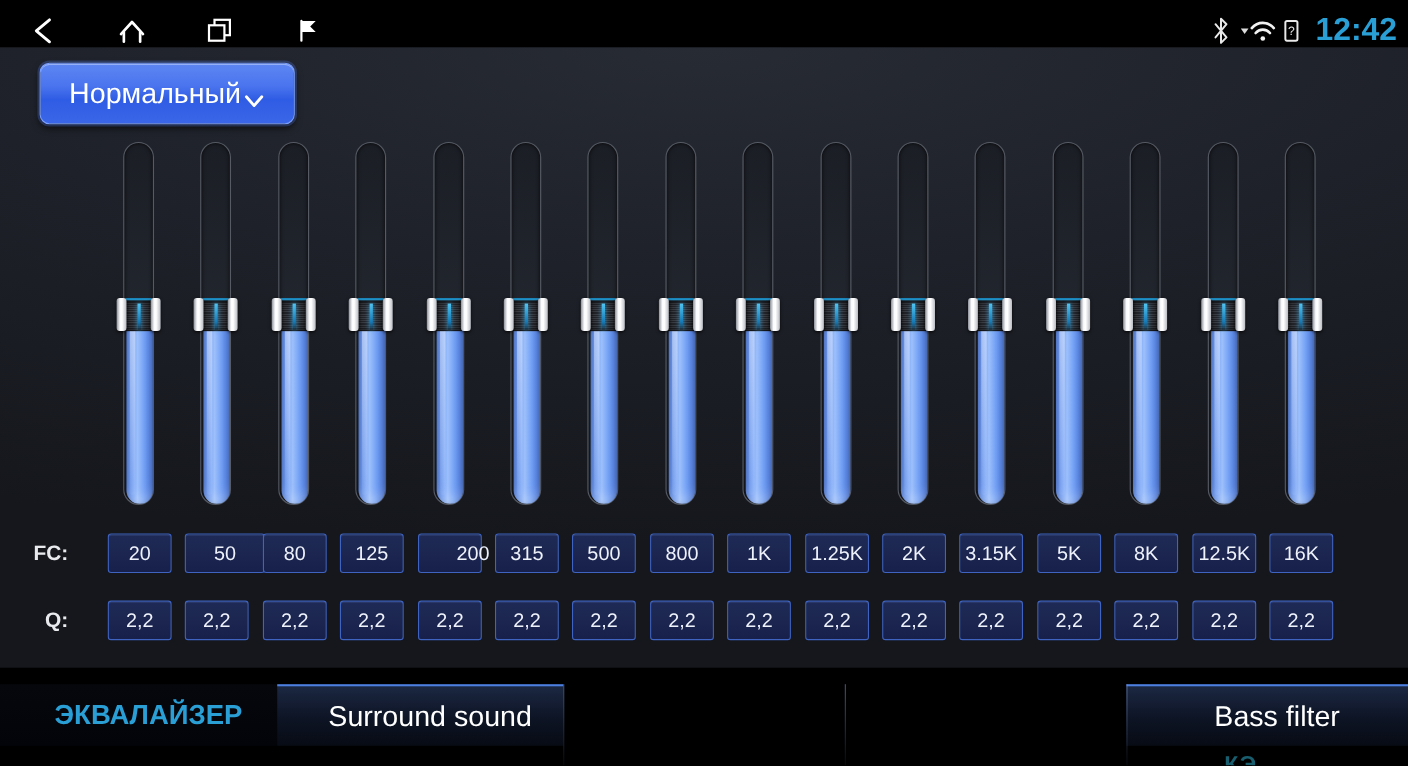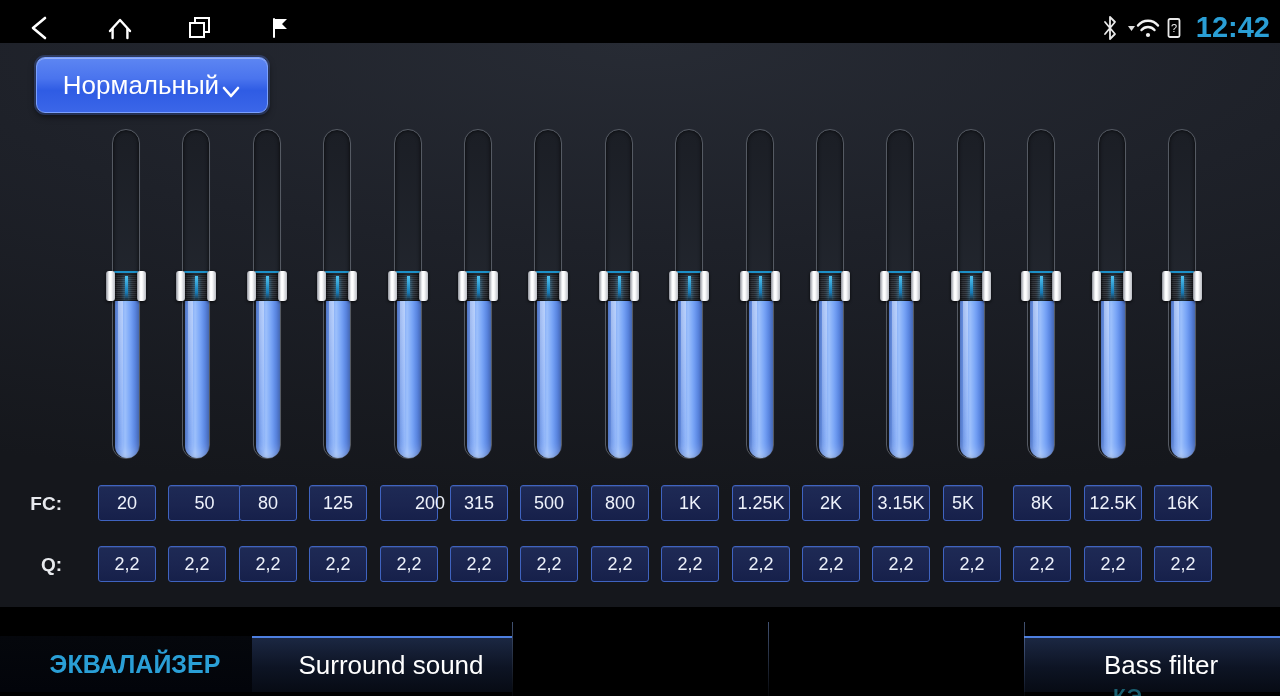--- a/index.html
+++ b/index.html
@@ -165,21 +165,21 @@
     box-shadow:inset 0 1px 0 rgba(120,150,230,0.18);
   }
 
   
   .tabbar{
     position:absolute; left:0; top:620px;
     width:1280px; height:76px;
     background:#000;
   }
   .tab{
-    position:absolute; top:16px; height:56px;
+    position:absolute; top:2px; height:56px;
     display:flex; align-items:center; justify-content:center;
     font-size:26px;
     color:#ffffff;
     padding-left:18px;
   }
   .tab.active{
     background:linear-gradient(180deg,#05070c 0%,#02040a 100%);
     color:#2a9fd6;
     font-weight:bold;
     font-size:25px;
@@ -466,21 +466,21 @@
       <div class="cell" style="left: 591px; top: 442px; width: 58px;">800</div>
       <div class="cell" style="left: 591px; top: 503px; width: 58px;">2,2</div>
       <div class="cell" style="left: 661px; top: 442px; width: 58px;">1K</div>
       <div class="cell" style="left: 661px; top: 503px; width: 58px;">2,2</div>
       <div class="cell" style="left: 732px; top: 442px; width: 58px;">1.25K</div>
       <div class="cell" style="left: 732px; top: 503px; width: 58px;">2,2</div>
       <div class="cell" style="left: 802px; top: 442px; width: 58px;">2K</div>
       <div class="cell" style="left: 802px; top: 503px; width: 58px;">2,2</div>
       <div class="cell" style="left: 872px; top: 442px; width: 58px;">3.15K</div>
       <div class="cell" style="left: 872px; top: 503px; width: 58px;">2,2</div>
-      <div class="cell" style="left: 943px; top: 442px; width: 40px;">5K</div>
+      <div class="cell" style="left: 943px; top: 442px; width: 58px;">5K</div>
       <div class="cell" style="left: 943px; top: 503px; width: 58px;">2,2</div>
       <div class="cell" style="left: 1013px; top: 442px; width: 58px;">8K</div>
       <div class="cell" style="left: 1013px; top: 503px; width: 58px;">2,2</div>
       <div class="cell" style="left: 1084px; top: 442px; width: 58px;">12.5K</div>
       <div class="cell" style="left: 1084px; top: 503px; width: 58px;">2,2</div>
       <div class="cell" style="left: 1154px; top: 442px; width: 58px;">16K</div>
       <div class="cell" style="left: 1154px; top: 503px; width: 58px;">2,2</div>
     </div>
 
   <div class="tabbar" id="tabbar">

